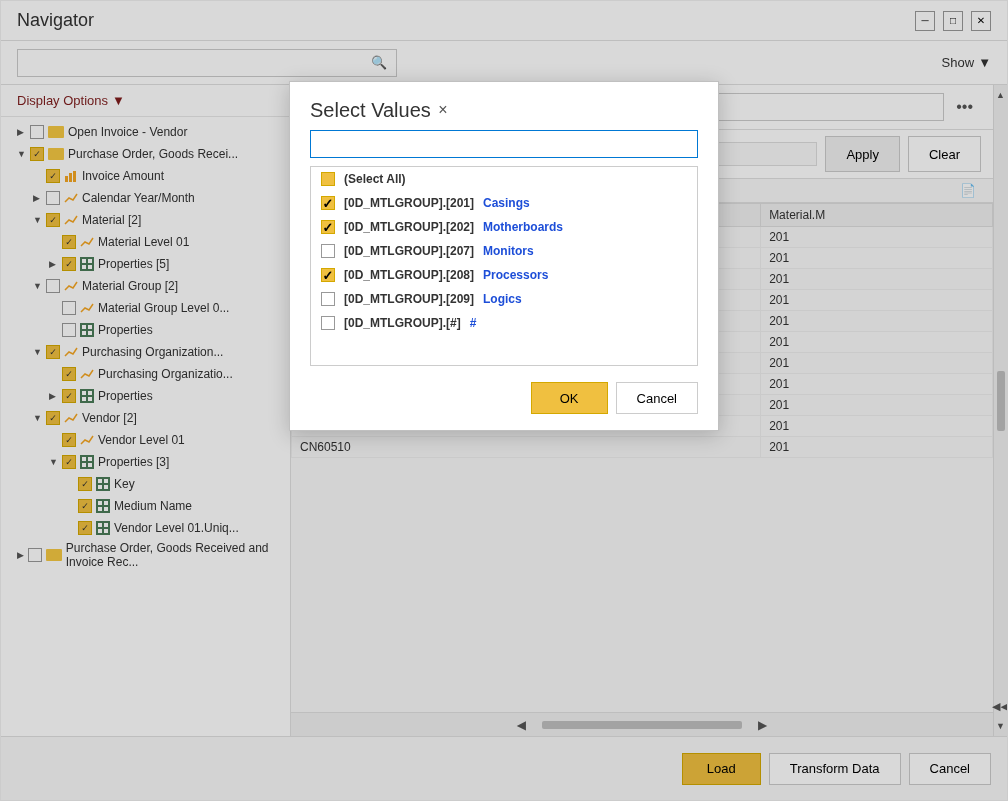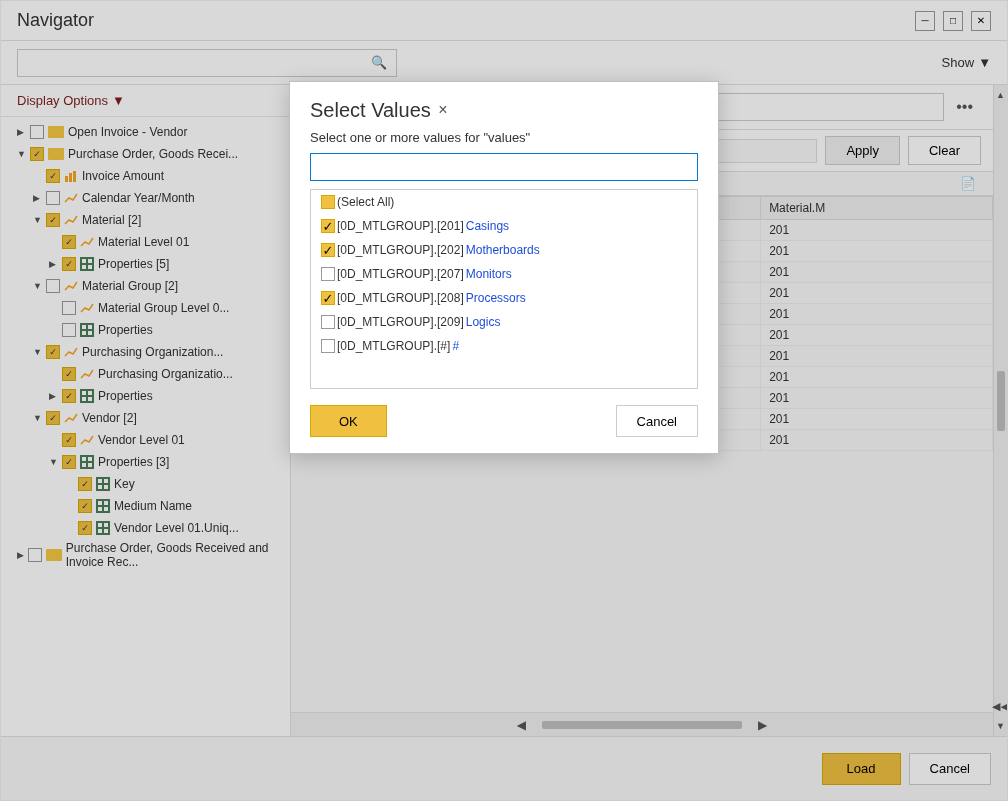--- a/index.html
+++ b/index.html
@@ -233,21 +233,21 @@
       padding: 0 8px;
       font-size: 13px;
     }
     .more-btn {
       font-size: 16px;
       color: #555;
       cursor: pointer;
       padding: 0 4px;
     }
     .apply-btn, .clear-btn {
-      height: 29px;
+      height: 36px;
       padding: 0 20px;
       border: 1px solid #ccc;
       background: white;
       font-size: 13px;
       cursor: pointer;
     }
     .apply-btn { background: #f0f0f0; }
 
     
     .table-container {
@@ -405,22 +405,23 @@
       border: 1px solid #ccc;
       min-height: 200px;
       max-height: 280px;
       overflow-y: auto;
     }
     .list-item {
       display: flex;
       align-items: flex-end;
       padding: 5px 10px;
       font-size: 13px;
-      gap: 2px;
-      cursor: pointer;
+      gap: 9px;
+      cursor: pointer;
+      font-weight: bold;
     }
     .list-checkbox {
       width: 14px;
       height: 14px;
       border: 1px solid #999;
       flex-shrink: 0;
       display: flex;
       align-items: center;
       justify-content: center;
       background: white;
@@ -439,21 +440,21 @@
     }
     .select-all-icon {
       width: 14px;
       height: 14px;
       background: #f0c040;
       border: 1px solid #d4a800;
       flex-shrink: 0;
     }
     .modal-footer {
       display: flex;
-      justify-content: space-between;
+      justify-content: flex-end;
       padding: 16px 20px;
       gap: 8px;
     }
     .ok-btn {
       height: 32px;
       padding: 0 28px;
       background: #f0c040;
       border: 1px solid #d4a800;
       font-size: 13px;
       cursor: pointer;
@@ -814,30 +815,30 @@
         <div style="width:8px; height:60px; background:#c0c0c0; border-radius:2px;"></div>
       </div>
       <div class="scroll-arrow" style="font-size:11px;">◀◀</div>
       <div class="scroll-arrow">▼</div>
     </div>
 
   </div>
 
   <div class="bottom-bar">
     <button class="load-btn">Load</button>
+    <button class="transform-btn">Transform Data</button>
     <button class="bottom-cancel-btn">Cancel</button>
   </div>
 
   <div class="modal-overlay">
     <div class="modal">
       <div class="modal-header">
         <span class="modal-title">Select Values</span>
         <span class="modal-close">×</span>
       </div>
-      <div class="modal-subtitle">Select one or more values for "values"</div>
       <input class="modal-search" type="text" style="">
       <div class="modal-list" id="modal-list">
       <div class="list-item">
             <div class="select-all-icon"></div>
             <span class="item-code">(Select All)</span>
           </div>
           <div class="list-item">
             <div class="list-checkbox checked">✓</div>
             <span class="item-code">[0D_MTLGROUP].[201] </span>
             <span class="item-name">Casings</span>

